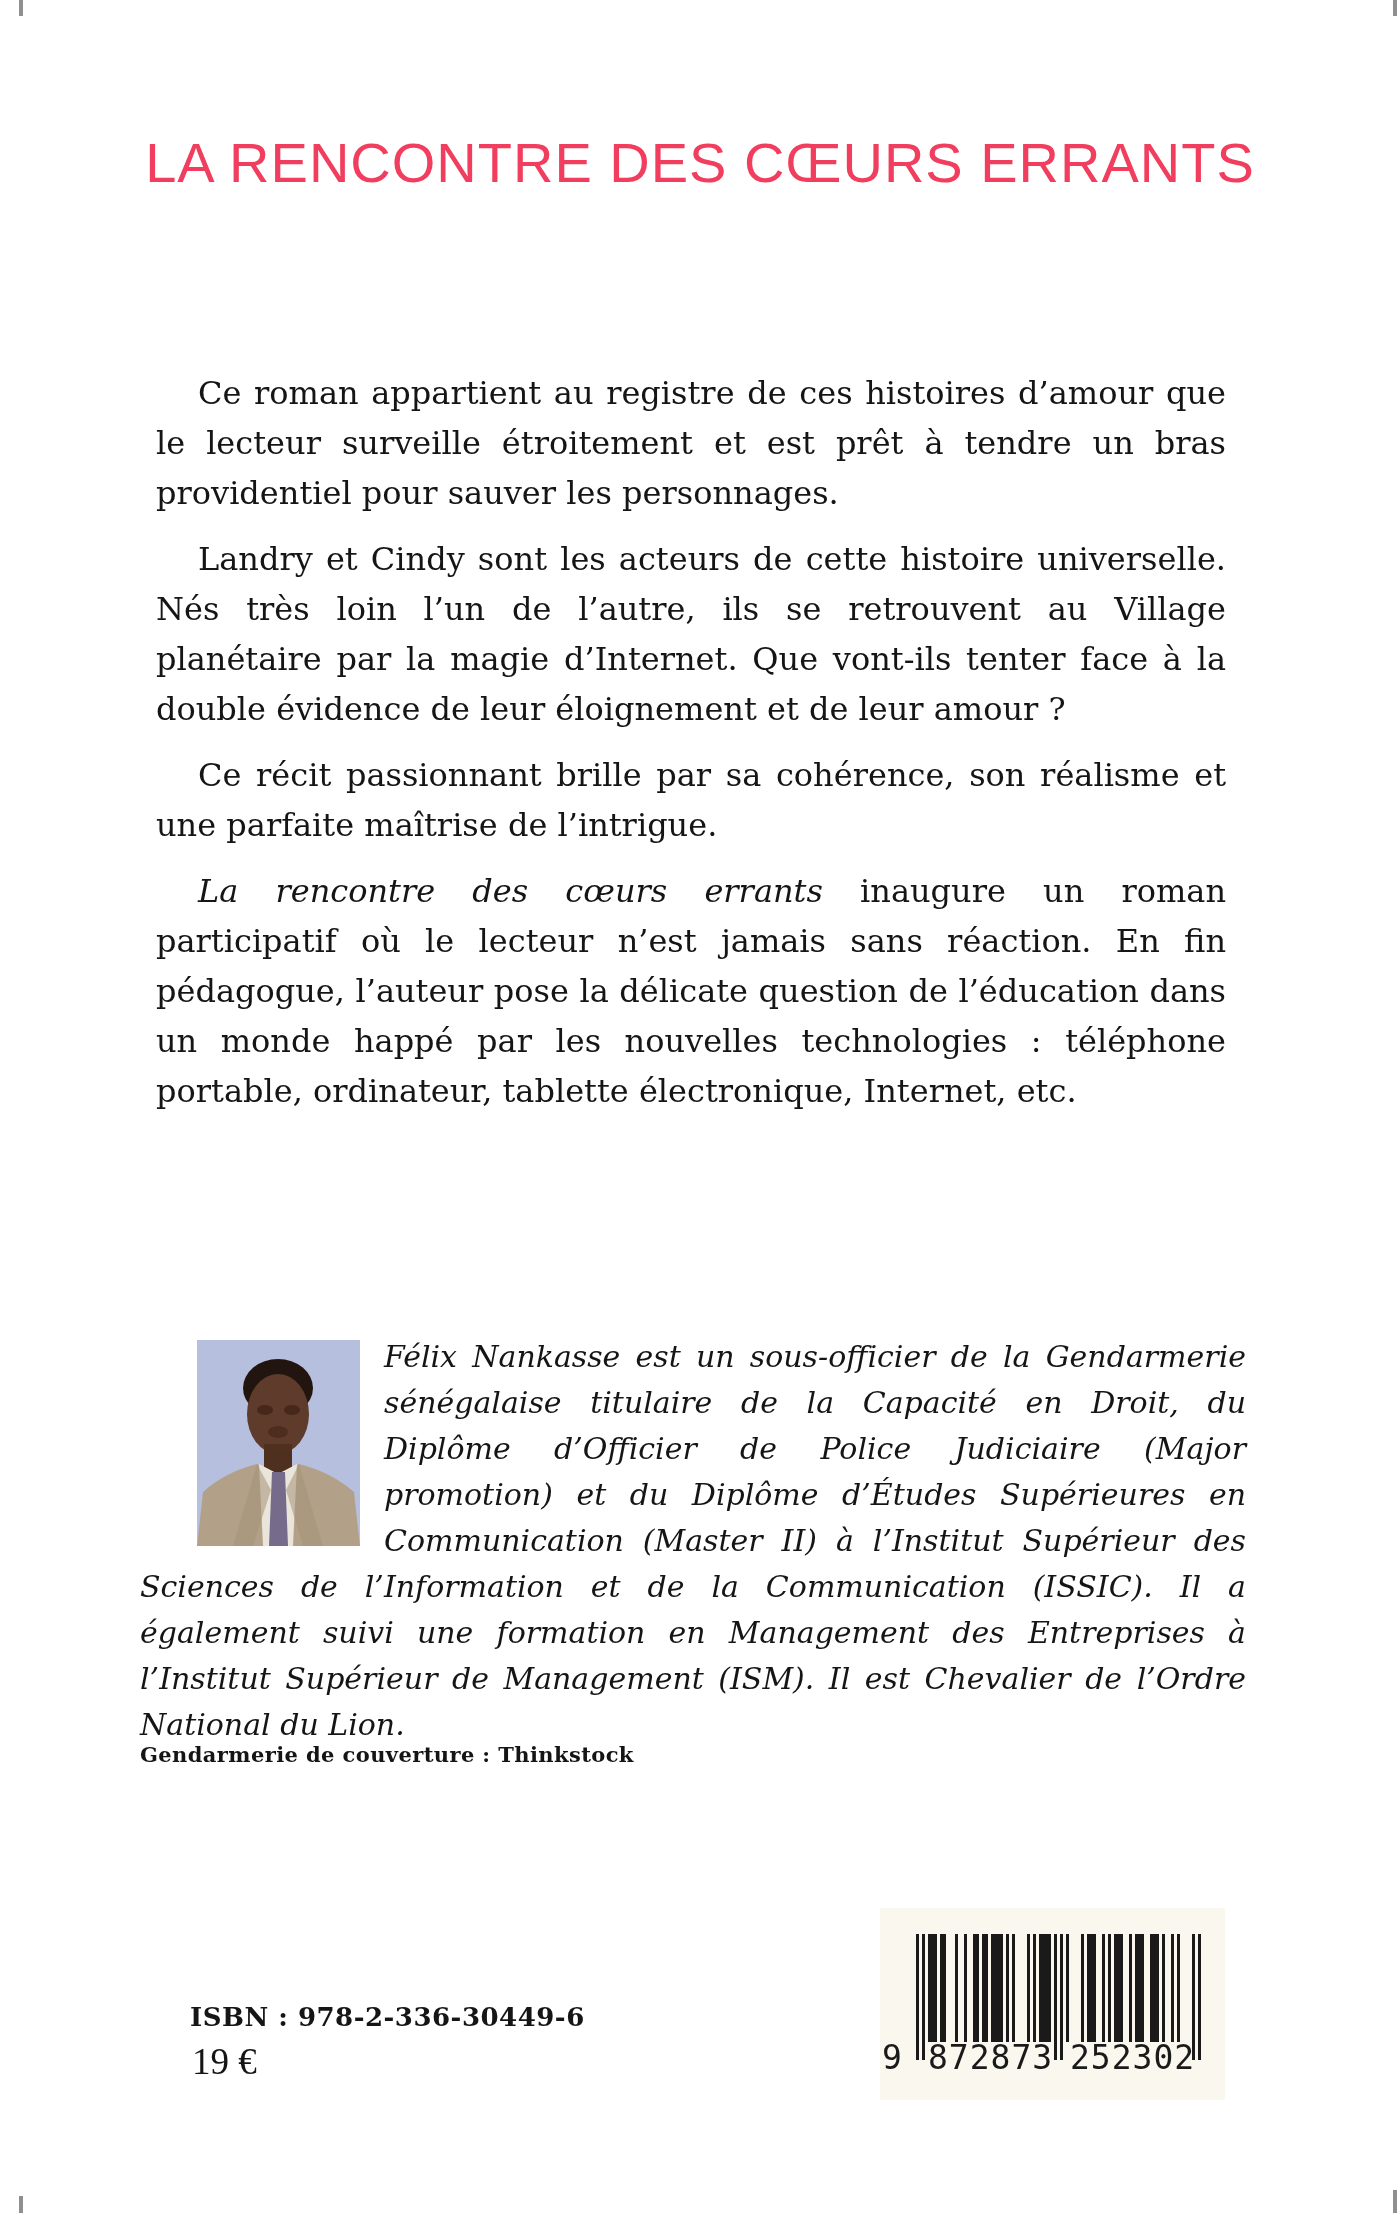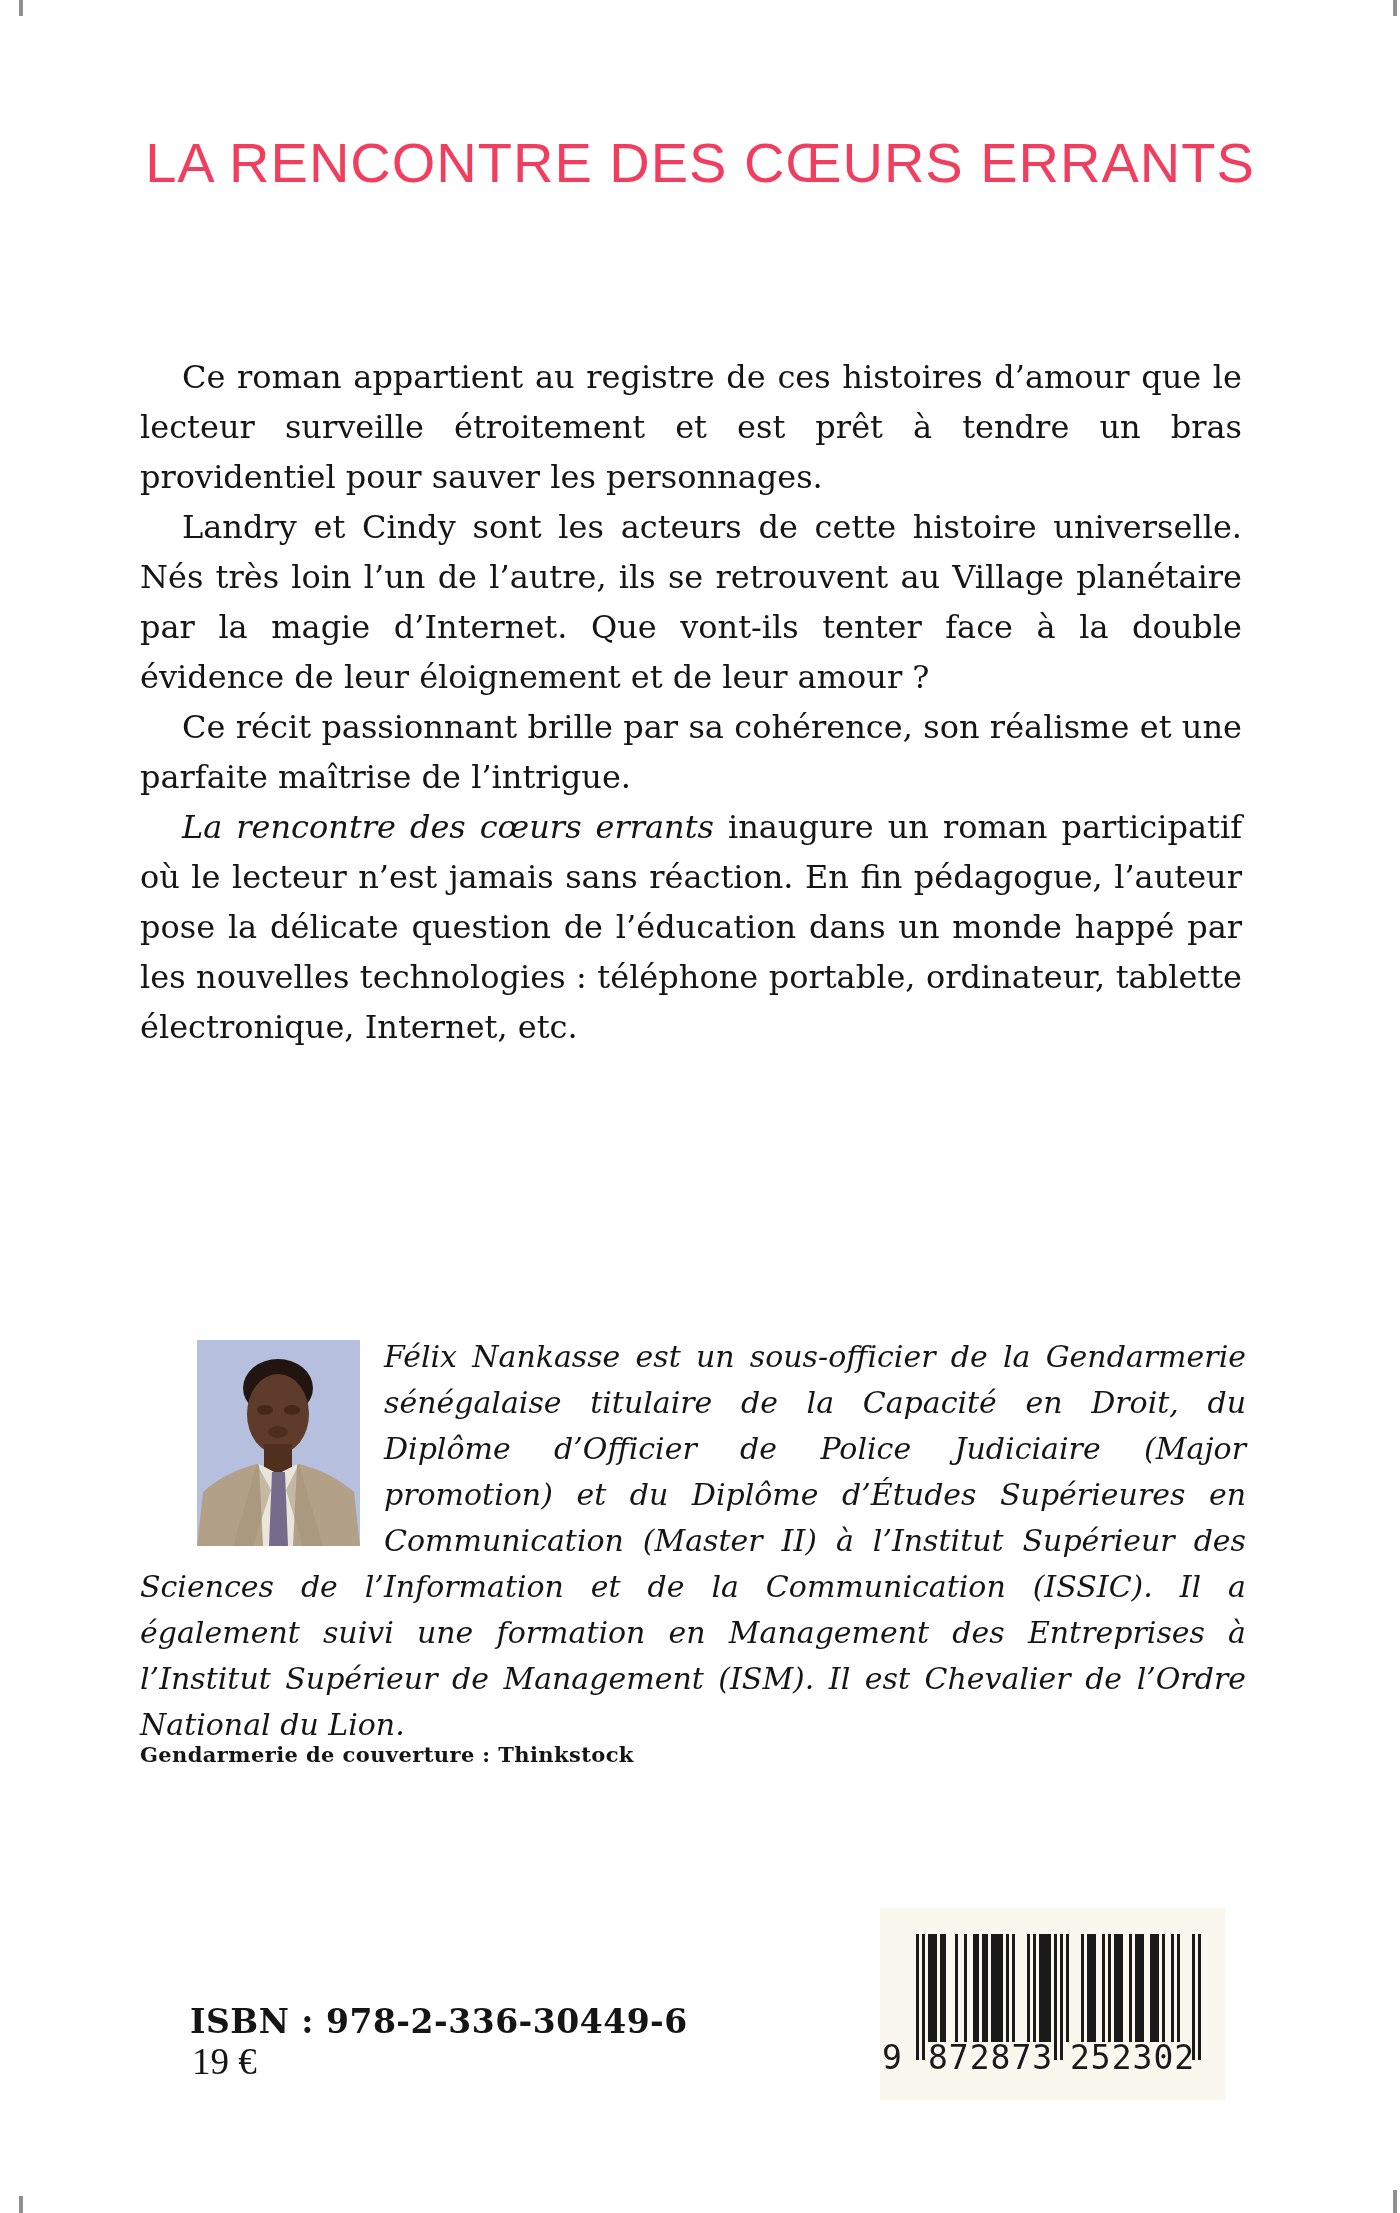--- a/index.html
+++ b/index.html
@@ -24,21 +24,21 @@
     font-size:56px;
     letter-spacing:1px;
     font-weight:normal;
   }
 
   .synopsis{
     position:absolute;left:140px;top:352px;width:1102px;
     font-size:32px;line-height:50px;
     text-align:justify;
   }
-  .synopsis p{margin:0;text-indent:42px;}
+  .synopsis p{margin:16px;text-indent:42px;}
   .synopsis em{font-style:italic;}
 
   .bio{
     position:absolute;left:140px;top:1334px;width:1106px;
     font-style:italic;
     font-size:30px;line-height:46px;
     text-align:justify;
   }
   .photo{
     float:left;
@@ -47,21 +47,21 @@
     display:block;
   }
 
   .credit{
     position:absolute;left:140px;top:1742px;
     font-size:21px;font-weight:bold;letter-spacing:0.4px;
   }
 
   .isbn{
     position:absolute;left:190px;top:2002px;
-    font-size:33px;font-weight:bold;letter-spacing:0.5px;
+    font-size:26px;font-weight:bold;letter-spacing:0.5px;
   }
   .price{
     position:absolute;left:192px;top:2040px;
     font-family:Liberation Serif, serif;
     font-size:37px;
   }
 
   .barcode-box{
     position:absolute;left:880px;top:1908px;width:345px;height:192px;
   }

